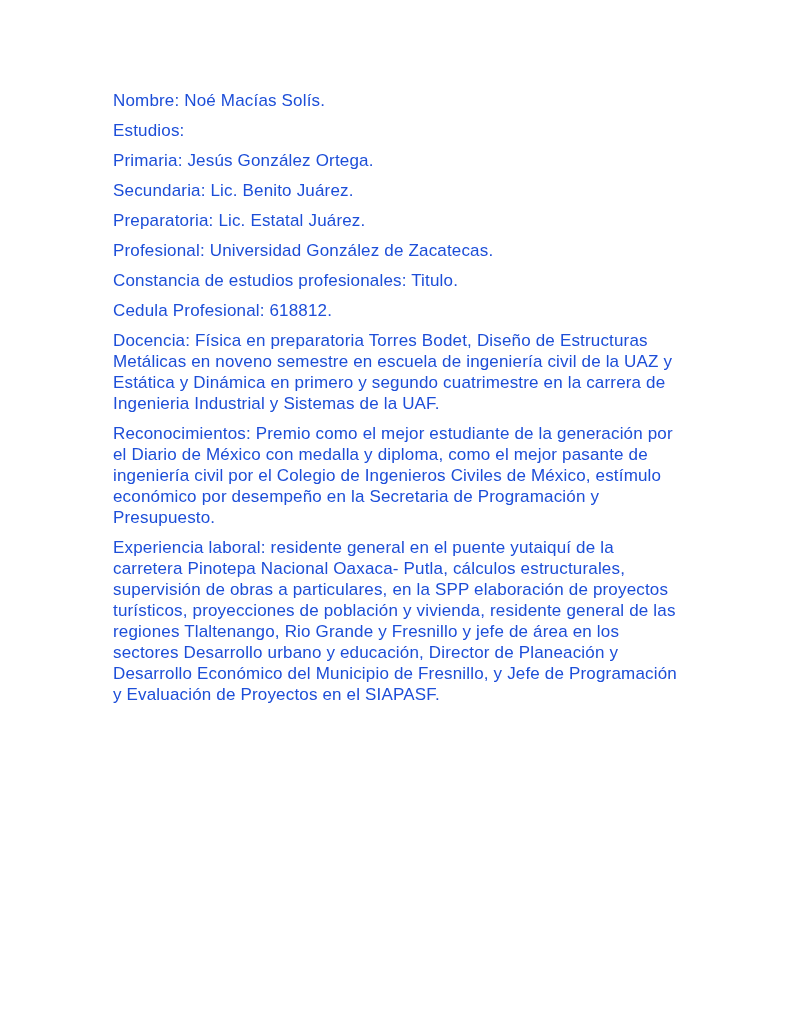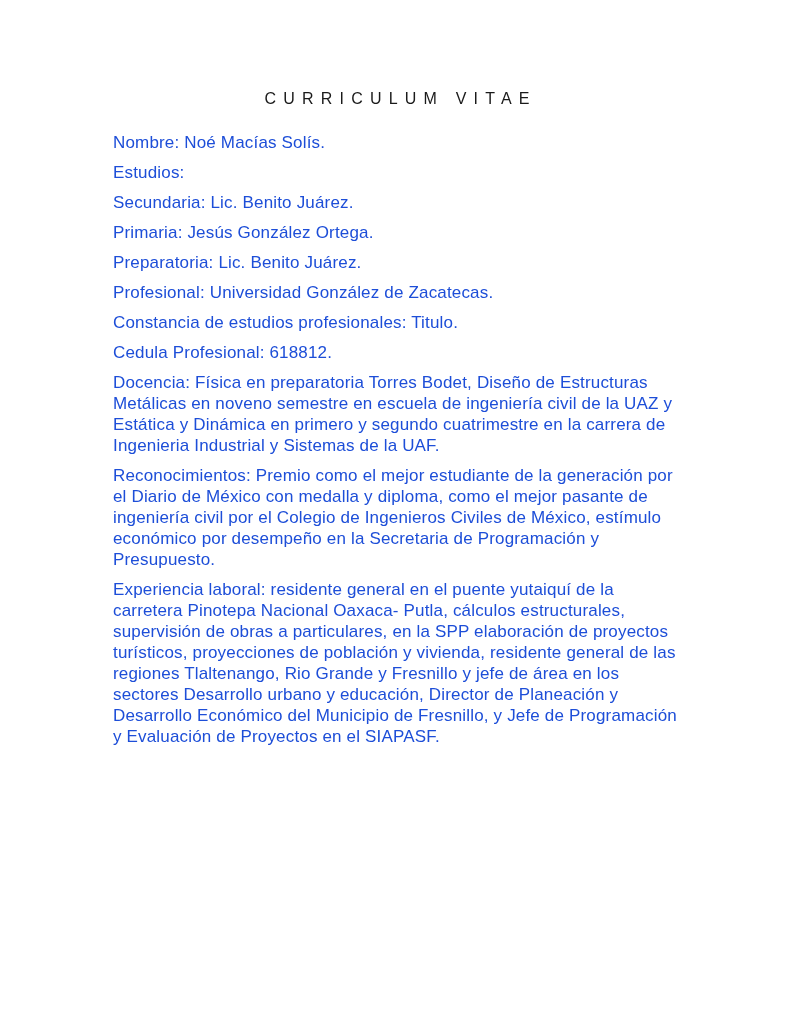--- a/index.html
+++ b/index.html
@@ -44,28 +44,27 @@
     line-height: 21px;
     color: #1d4ed8;
     margin-bottom: 9px;
     letter-spacing: 0.01em;
   }
 </style>
 </head>
 <body>
 
 <div class="page">
-  <h1 class="doc-title">CURRICULUM VITAE</h1>
 
   <div class="doc-body">
     <p>Nombre: Noé Macías Solís.</p>
     <p>Estudios:</p>
+    <p>Primaria: Jesús González Ortega.</p>
     <p>Secundaria: Lic. Benito Juárez.</p>
-    <p>Primaria: Jesús González Ortega.</p>
-    <p>Preparatoria: Lic. Benito Juárez.</p>
+    <p>Preparatoria: Lic. Estatal Juárez.</p>
     <p>Profesional: Universidad González de Zacatecas.</p>
     <p>Constancia de estudios profesionales: Titulo.</p>
     <p>Cedula Profesional: 618812.</p>
     <p>Docencia: Física en preparatoria Torres Bodet, Diseño de Estructuras Metálicas en noveno semestre en escuela de ingeniería civil de la UAZ y Estática y Dinámica en primero y segundo cuatrimestre en la carrera de Ingenieria Industrial y Sistemas de la UAF.</p>
     <p>Reconocimientos: Premio como el mejor estudiante de la generación por el Diario de México con medalla y diploma, como el mejor pasante de ingeniería civil por el Colegio de Ingenieros Civiles de México, estímulo económico por desempeño en la Secretaria de Programación y Presupuesto.</p>
     <p>Experiencia laboral: residente general en el puente yutaiquí de la carretera Pinotepa Nacional Oaxaca- Putla, cálculos estructurales, supervisión de obras a particulares, en la SPP elaboración de proyectos turísticos, proyecciones de población y vivienda, residente general de las regiones Tlaltenango, Rio Grande y Fresnillo y jefe de área en los sectores Desarrollo urbano y educación, Director de Planeación y Desarrollo Económico del Municipio de Fresnillo, y Jefe de Programación y Evaluación de Proyectos en el SIAPASF.</p>
   </div>
 </div>
 
 </body></html>

